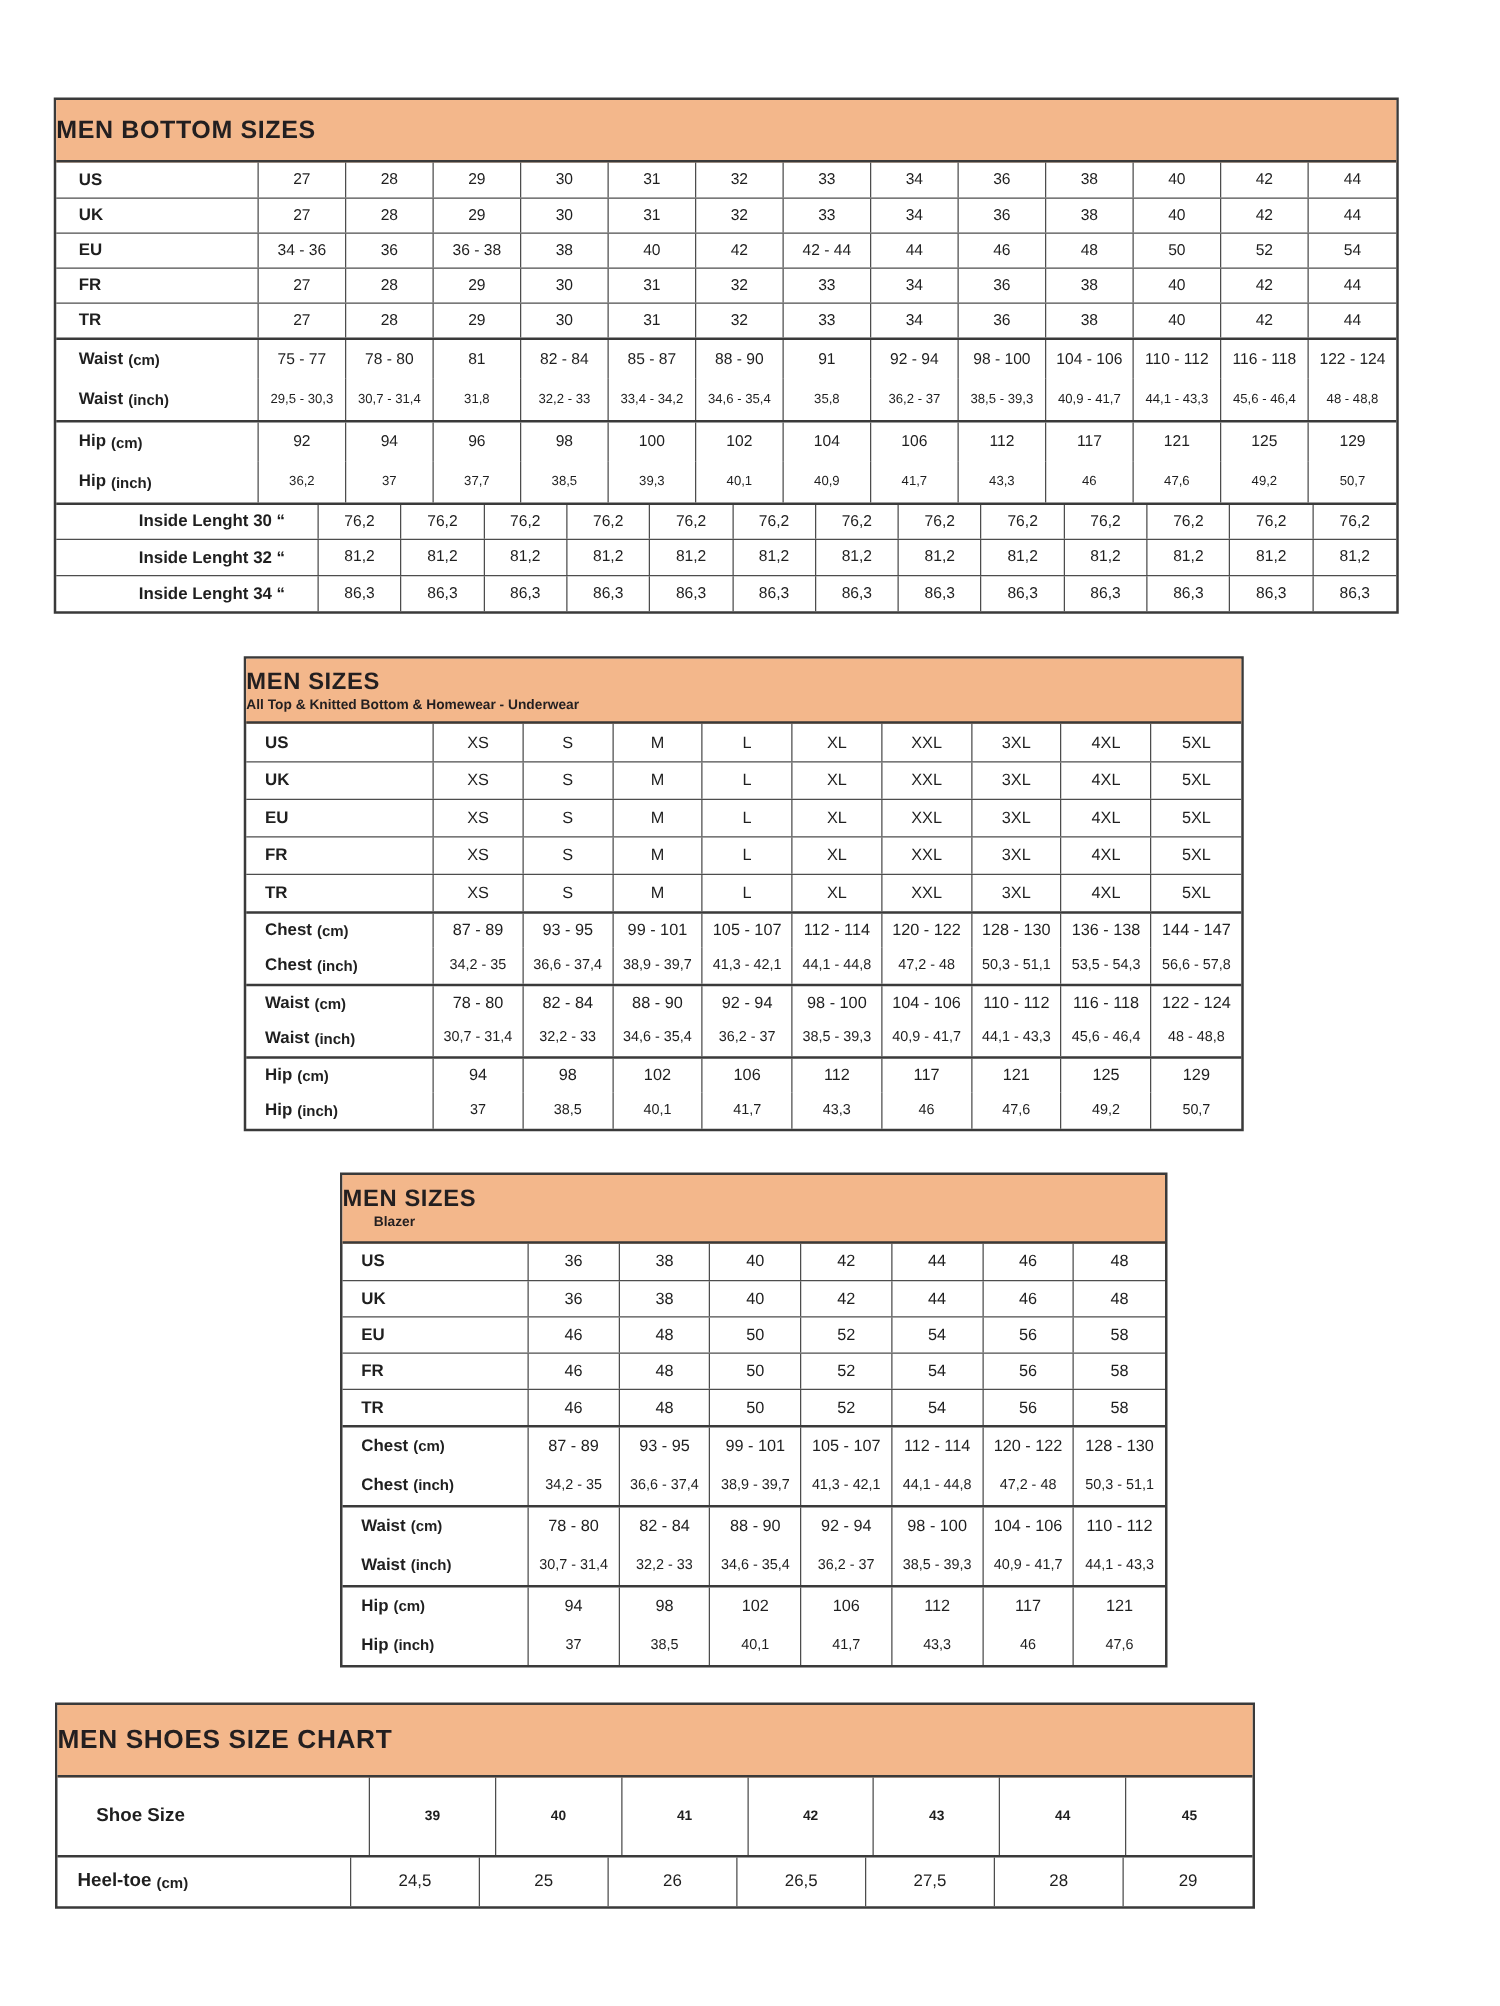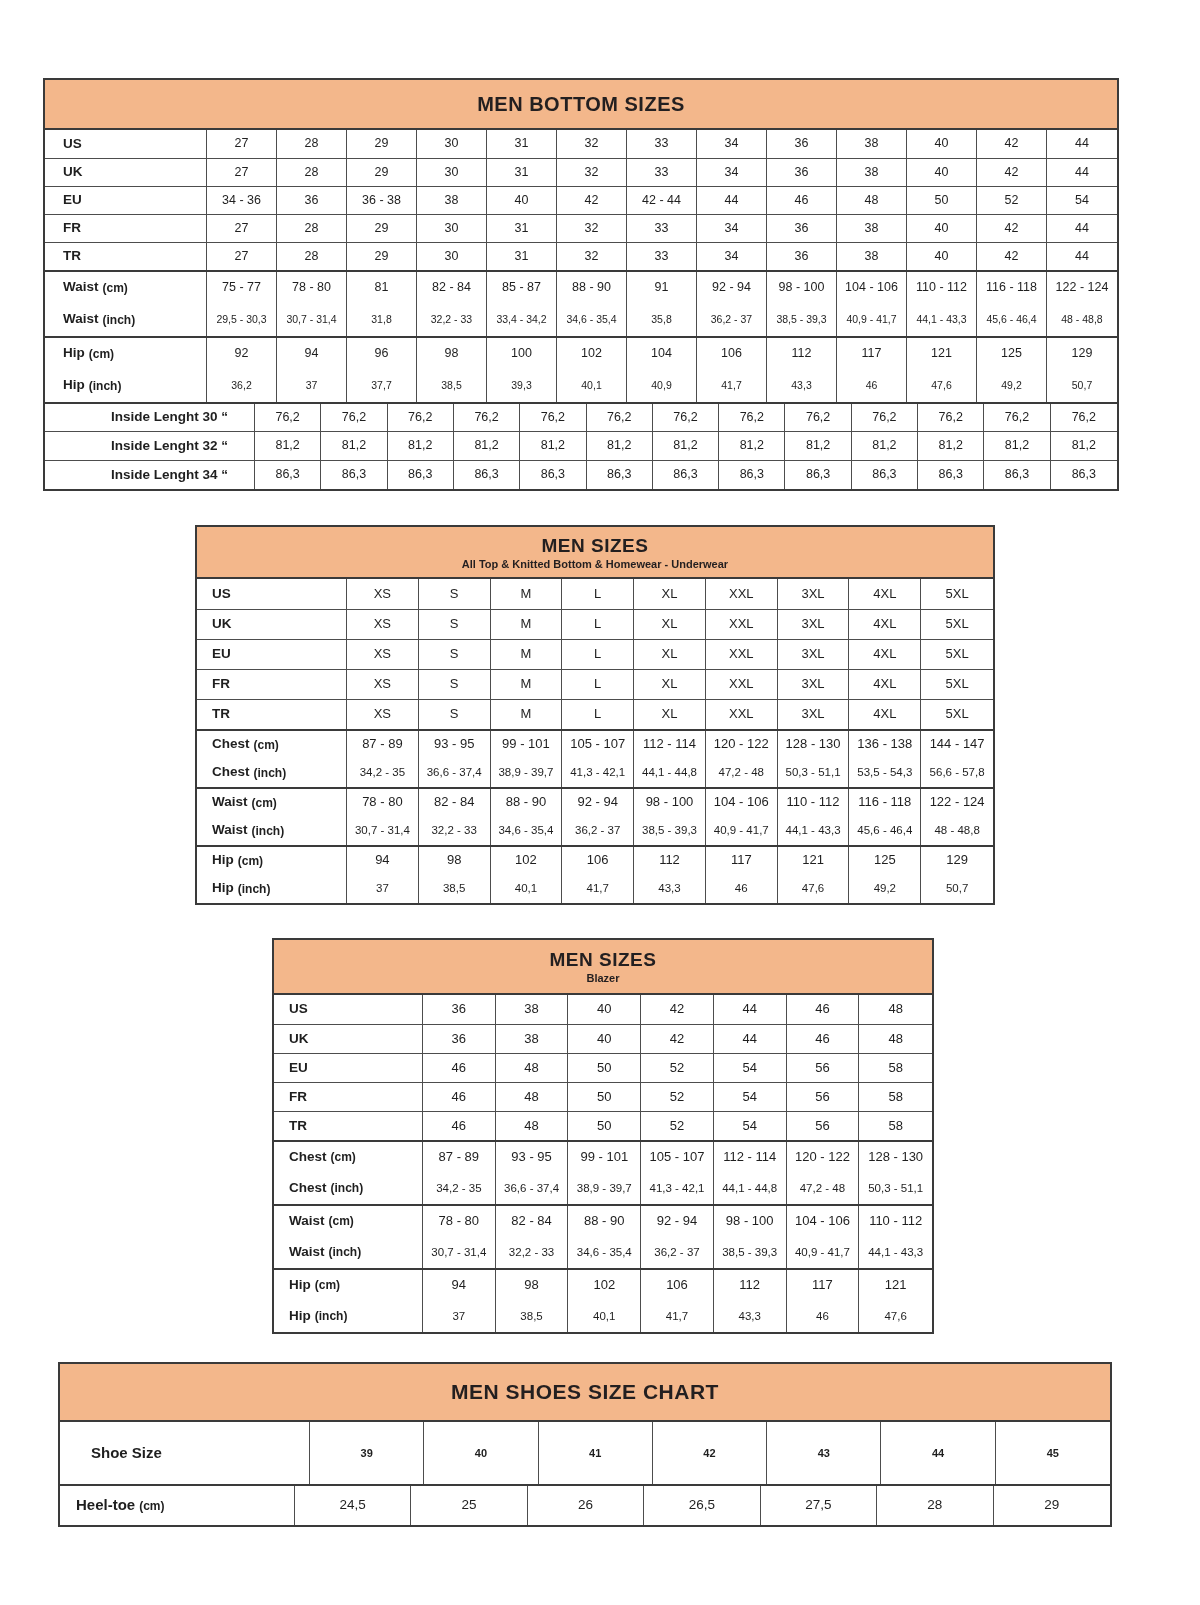--- a/index.html
+++ b/index.html
@@ -3,21 +3,21 @@
 <meta charset="utf-8">
 <style>
   html,body{margin:0;padding:0;background:#ffffff;}
   .page{
     position:relative;width:1200px;height:1605px;background:#ffffff;overflow:hidden;
     font-family:"Liberation Sans", sans-serif;color:#1f1f1f;
     --orange:#F3B78B;--bd:#3a3a3a;--bdl:#4d4d4d;
   }
   .size-table{position:absolute;border:2px solid var(--bd);background:#fff;box-sizing:border-box;}
   .t-header{background:var(--orange);border-bottom:2px solid var(--bd);
-    display:flex;flex-direction:column;align-items:center;justify-content:center;box-sizing:border-box;}
+    display:flex;flex-direction:column;align-items:flex-start;justify-content:center;box-sizing:border-box;}
   .t-title{font-weight:bold;color:#231f20;letter-spacing:0.5px;}
   .t-subtitle{font-weight:bold;color:#231f20;}
   .t-row{display:grid;box-sizing:border-box;}
   .t-row + .t-row{border-top:1px solid var(--bdl);}
   .t-row.g-start{border-top:2px solid var(--bd);}
   .t-row.merge-up{border-top:none;}
   .t-cell{border-right:1px solid var(--bdl);display:flex;align-items:center;justify-content:center;
     box-sizing:border-box;font-size:13px;line-height:1.1;text-align:center;padding:2px 1px;}
   .t-cell:last-child{border-right:none;}
   .t-cell.lab{justify-content:flex-start;font-weight:bold;font-size:13.5px;padding-left:15px;text-align:left;}
@@ -41,27 +41,27 @@
   .t2 .t-title{font-size:19px;}
   .t2 .t-subtitle{font-size:11px;margin-top:1px;}
   .t2 .t-row{grid-template-columns:150px repeat(9,1fr);min-height:30px;}
   .t2 .t-row.pair{min-height:29px;}
   .t2 .merge-up .t-cell.val{font-size:11.5px;}
 
   
   .t3{left:272px;top:938px;width:662px;}
   .t3 .t-header{height:55px;}
   .t3 .t-title{font-size:19px;}
-  .t3 .t-subtitle{font-size:11px;margin-top:1px;}
+  .t3 .t-subtitle{font-size:11px;margin-top:1px;margin-left:25px;}
   .t3 .t-row{grid-template-columns:149px repeat(7,1fr);min-height:29px;}
   .t3 .t-row.pair{min-height:32px;}
   .t3 .merge-up .t-cell.val{font-size:11.5px;}
 
   
-  .t4{left:58px;top:1362px;width:1054px;}
+  .t4{left:44px;top:1362px;width:960px;}
   .t4 .t-header{height:58px;}
   .t4 .t-title{font-size:21px;}
   .t4 .t-row{grid-template-columns:235px repeat(7,1fr);}
   .t4 .t-row.g0{min-height:62px;margin-left:15px;}
   .t4 .t-row.g1{min-height:41px;}
   .t4 .t-cell.lab{font-size:15px;padding-left:16px;}
   .t4 .t-cell.val{font-size:13.5px;}
   .t4 .boldcells .t-cell.val{font-weight:bold;font-size:11px;}
 </style>
 </head>

